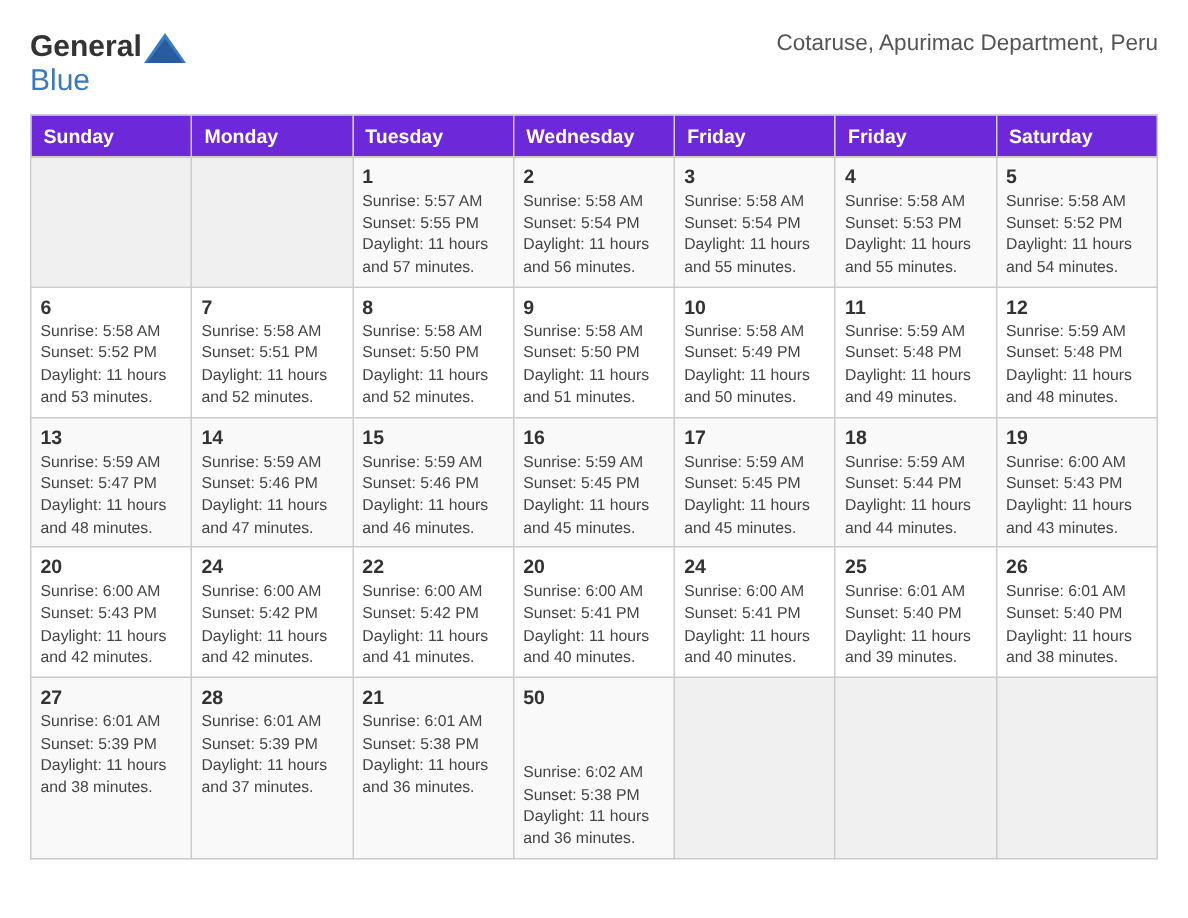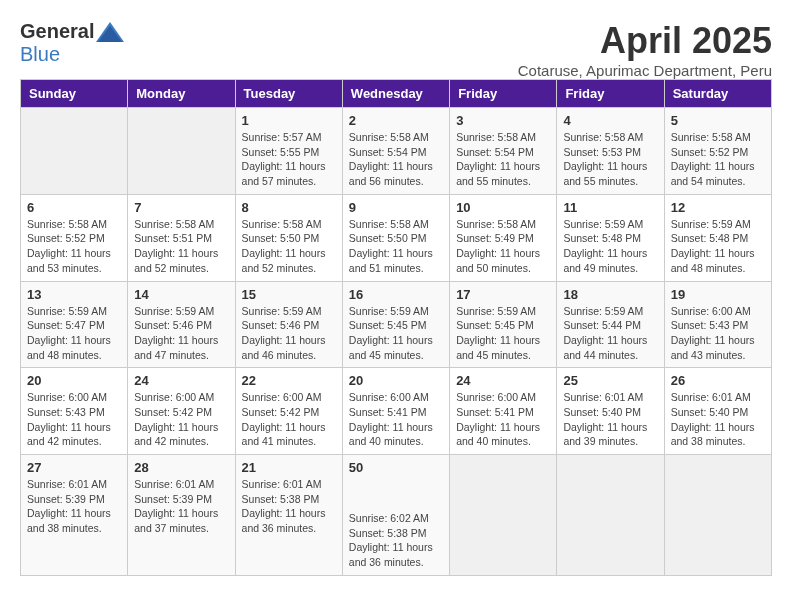--- a/index.html
+++ b/index.html
@@ -7,21 +7,21 @@
       font-family: Arial, sans-serif;
       background: #fff;
       width: 792px;
       min-height: 612px;
       padding: 20px;
     }
     .header {
       display: flex;
       justify-content: space-between;
       align-items: flex-start;
-      margin-bottom: 0;
+      margin-bottom: 10px;
     }
     .logo {
       display: flex;
       flex-direction: column;
       align-items: flex-start;
     }
     .logo-text {
       display: flex;
       align-items: center;
     }
@@ -51,21 +51,21 @@
     .calendar-subtitle {
       font-size: 15px;
       color: #555;
     }
     table {
       width: 100%;
       border-collapse: collapse;
       table-layout: fixed;
     }
     thead tr th {
-      background-color: #4c1d95;
+      background-color: #6d28d9;
       color: #fff;
       text-align: left;
       padding: 6px 8px;
       font-size: 13px;
       font-weight: bold;
       border: 1px solid #ccc;
     }
     tbody tr td {
       border: 1px solid #ccc;
       vertical-align: top;
@@ -104,21 +104,20 @@
     <div class="logo-text">
       <span class="logo-general">General</span>
       <svg class="logo-icon" viewBox="0 0 28 20">
         <polygon points="14,0 28,20 0,20" fill="#3a7abf"></polygon>
         <polygon points="14,4 26,20 2,20" fill="#2a5a9f"></polygon>
       </svg>
     </div>
     <span class="logo-blue">Blue</span>
   </div>
   <div class="title-block">
-    <div class="calendar-title">April 2025</div>
     <div class="calendar-subtitle">Cotaruse, Apurimac Department, Peru</div>
   </div>
 </div>
 
 <table>
   <thead>
     <tr>
     <th>Sunday</th>
         <th>Monday</th>
         <th>Tuesday</th>

